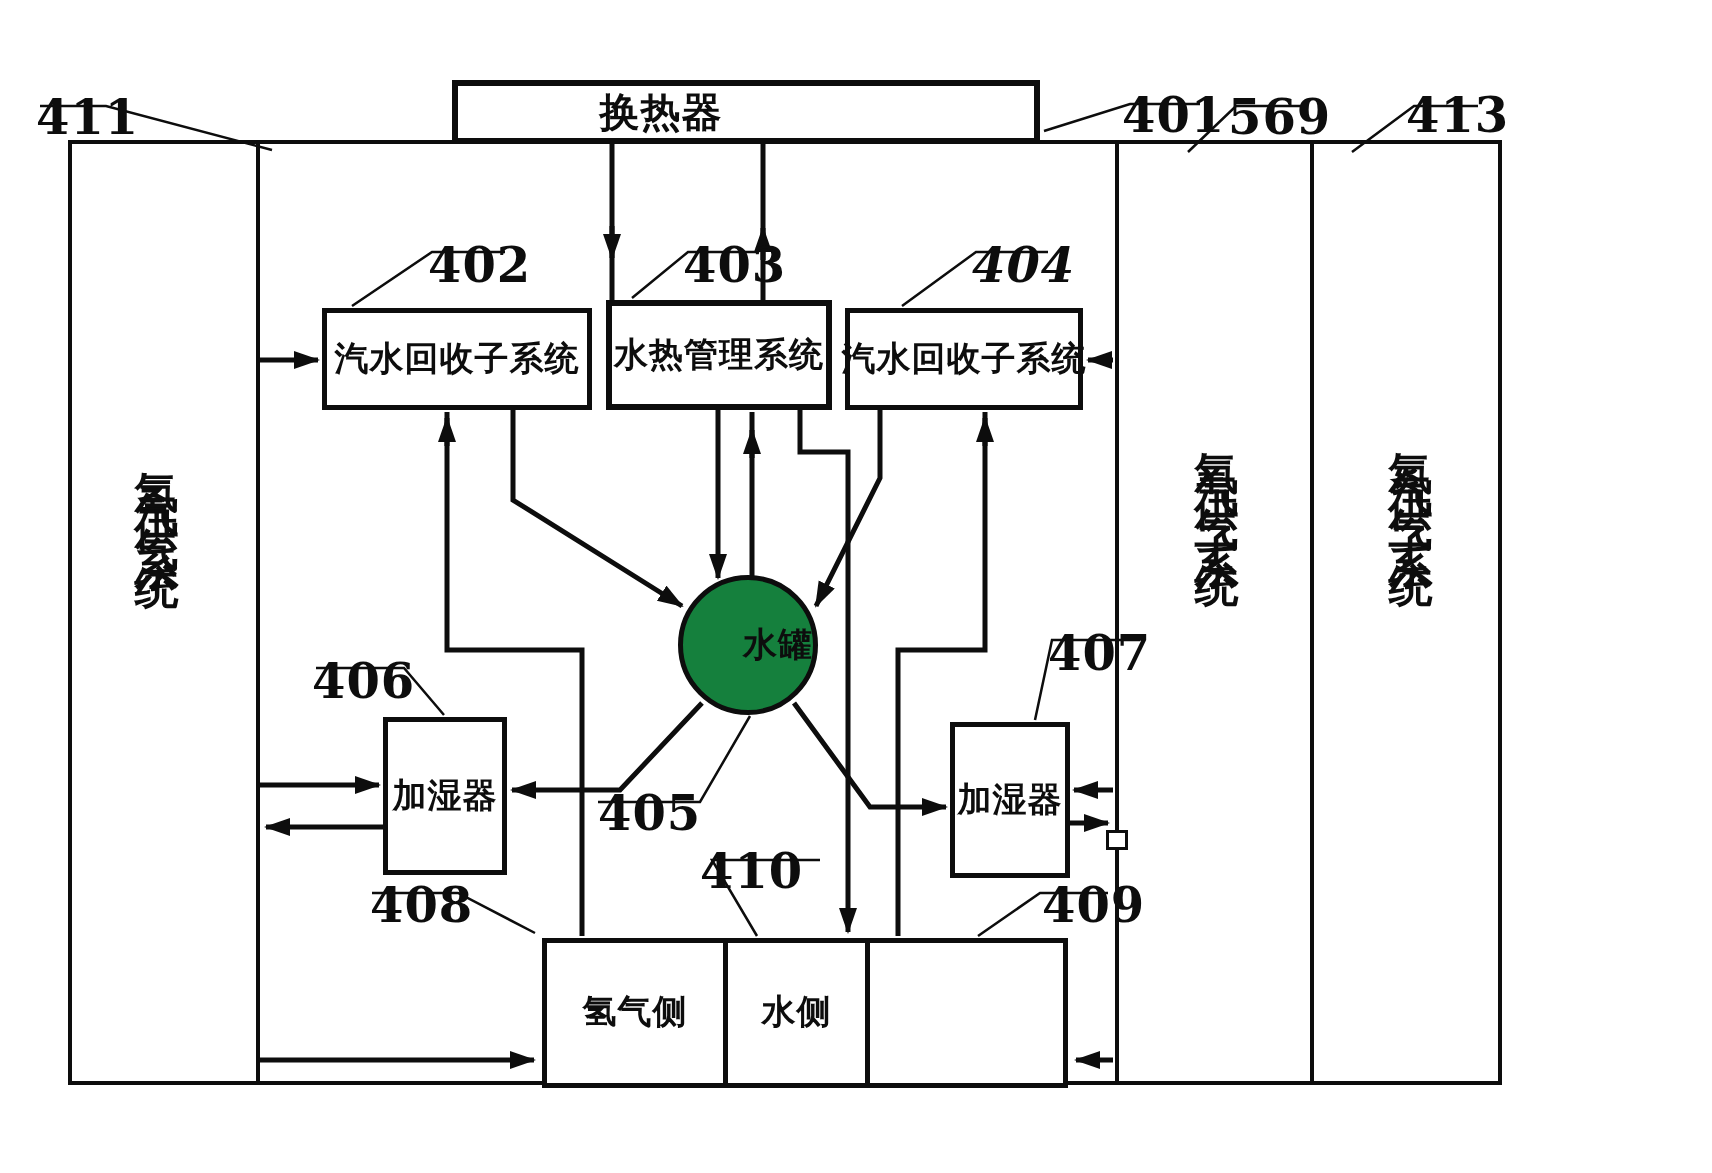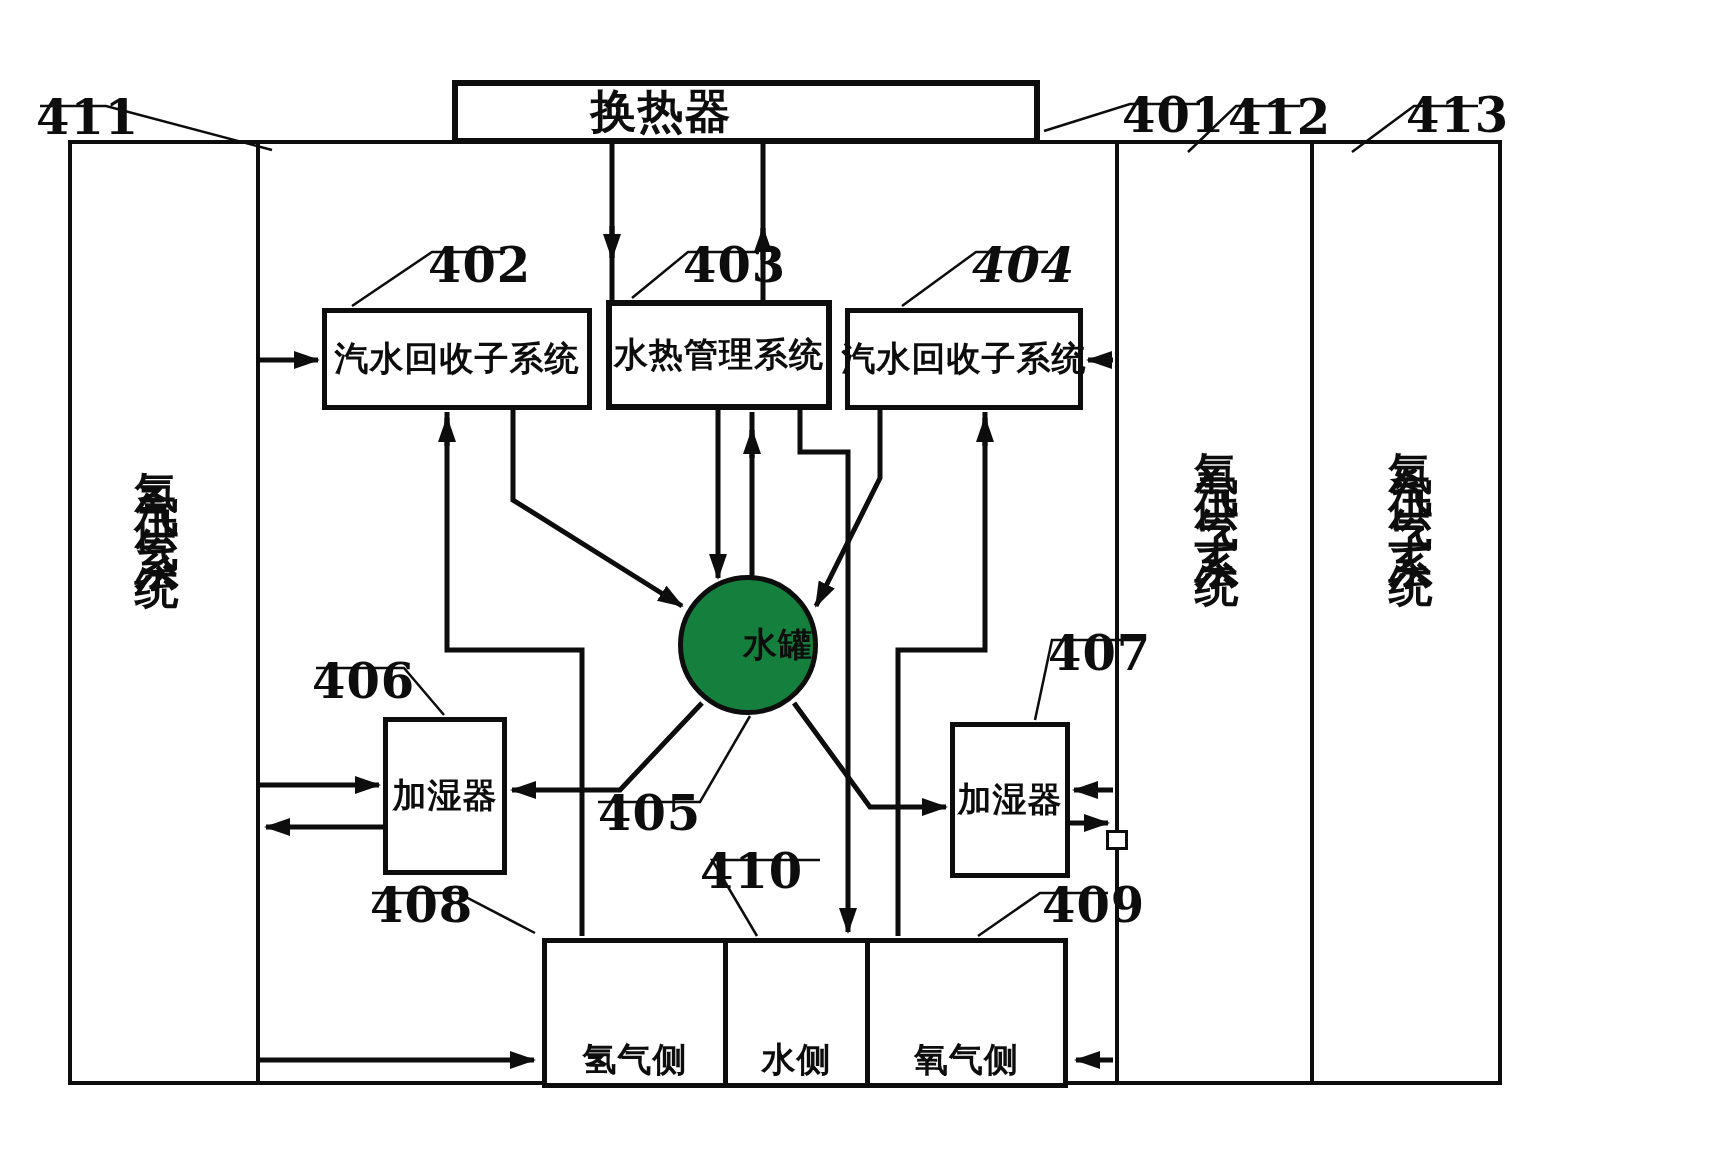--- a/index.html
+++ b/index.html
@@ -7,33 +7,33 @@
        font-family:"DejaVu Serif","Liberation Serif",serif;color:#0d0d0d;}
   .stage{position:absolute;left:0;top:0;width:1712px;height:1173px;background:#fff;}
   svg.wires{position:absolute;left:0;top:0;width:1712px;height:1173px;}
   .box{position:absolute;border:5px solid #0d0d0d;background:#fff;
        display:flex;align-items:center;justify-content:center;box-sizing:border-box;}
   .cnlabel{font-weight:bold;font-size:34px;letter-spacing:1px;white-space:nowrap;}
   .outer{position:absolute;left:68px;top:140px;width:1434px;height:945px;
          border:4px solid #0d0d0d;box-sizing:border-box;background:transparent;}
   .vline{position:absolute;top:140px;width:4px;height:945px;background:#0d0d0d;}
   .heatx{left:452px;top:80px;width:588px;height:64px;border-width:6px;z-index:3;}
-  .heatx .cnlabel{font-size:46px;transform:translateX(-85px);}
+  .heatx .cnlabel{font-size:40px;transform:translateX(-85px);}
   .b402{left:322px;top:308px;width:270px;height:102px;}
   .b403{left:606px;top:300px;width:226px;height:110px;border-width:6px;}
   .b404{left:845px;top:308px;width:238px;height:102px;}
   .hum{z-index:2;}
   .hum406{left:383px;top:717px;width:124px;height:158px;}
   .hum407{left:950px;top:722px;width:120px;height:156px;}
   .tank{position:absolute;left:678px;top:575px;width:140px;height:140px;border-radius:50%;
         border:5px solid #0d0d0d;background:#15803d;display:flex;align-items:center;
         justify-content:flex-end;box-sizing:border-box;z-index:2;}
   .stack{position:absolute;left:542px;top:938px;width:526px;height:150px;
          border:5px solid #0d0d0d;background:#fff;box-sizing:border-box;display:flex;z-index:2;}
-  .stack .sect{flex:0 0 auto;display:flex;align-items:flex-end;justify-content:center;
+  .stack .sect{flex:0 0 auto;display:flex;align-items:flex-start;justify-content:center;
          padding-top:46px;box-sizing:border-box;height:100%;}
   .stack .s1{width:181px;border-right:5px solid #0d0d0d;}
   .stack .s2{width:142px;border-right:5px solid #0d0d0d;}
   .stack .s3{flex:1 1 auto;}
   .vcol{position:absolute;writing-mode:vertical-rl;text-orientation:upright;
         font-weight:bold;font-size:44px;letter-spacing:18px;white-space:nowrap;}
   .ref{position:absolute;font-weight:bold;font-size:48px;letter-spacing:1px;
        font-family:"DejaVu Serif","Liberation Serif",serif;margin-top:45px;}
   .sq{position:absolute;left:1106px;top:830px;width:22px;height:20px;
       border:3px solid #0d0d0d;background:#fff;box-sizing:border-box;}
@@ -162,32 +162,29 @@
     <span class="cnlabel">加湿器</span>
   </div>
 
   <div class="stack">
     <div class="sect s1">
       <span class="cnlabel">氢气侧</span>
     </div>
     <div class="sect s2">
       <span class="cnlabel">水侧</span>
     </div>
-    <div class="sect s3">
-      <span class="cnlabel">氧气侧</span>
-    </div>
   </div>
 
   <div class="vcol" style="left:128px;top:438px;">氢气供气系统</div>
   <div class="vcol" style="left:1188px;top:418px;">氧气供气子系统</div>
   <div class="vcol" style="left:1382px;top:418px;">氮气供气子系统</div>
 
   <div class="ref" style="left:36px;top:44px;">411</div>
   <div class="ref" style="left:1122px;top:42px;">401</div>
-  <div class="ref" style="left:1228px;top:44px;">412</div>
+  <div class="ref" style="left:1228px;top:44px;">569</div>
   <div class="ref" style="left:1406px;top:42px;">413</div>
   <div class="ref" style="left:428px;top:192px;">402</div>
   <div class="ref" style="left:683px;top:192px;">403</div>
   <div class="ref" style="left:972px;top:192px;font-style:italic;">404</div>
   <div class="ref" style="left:312px;top:608px;">406</div>
   <div class="ref" style="left:1048px;top:580px;">407</div>
   <div class="ref" style="left:598px;top:740px;">405</div>
   <div class="ref" style="left:700px;top:798px;">410</div>
   <div class="ref" style="left:370px;top:832px;">408</div>
   <div class="ref" style="left:1042px;top:832px;">409</div>

